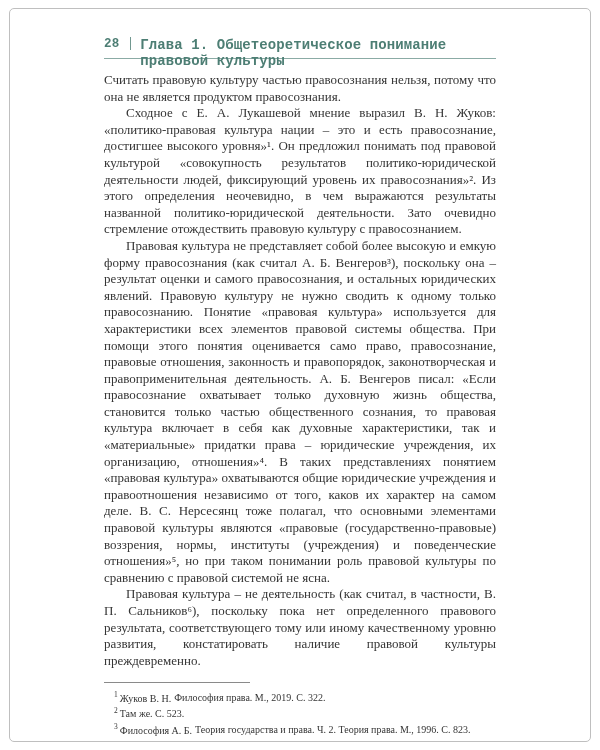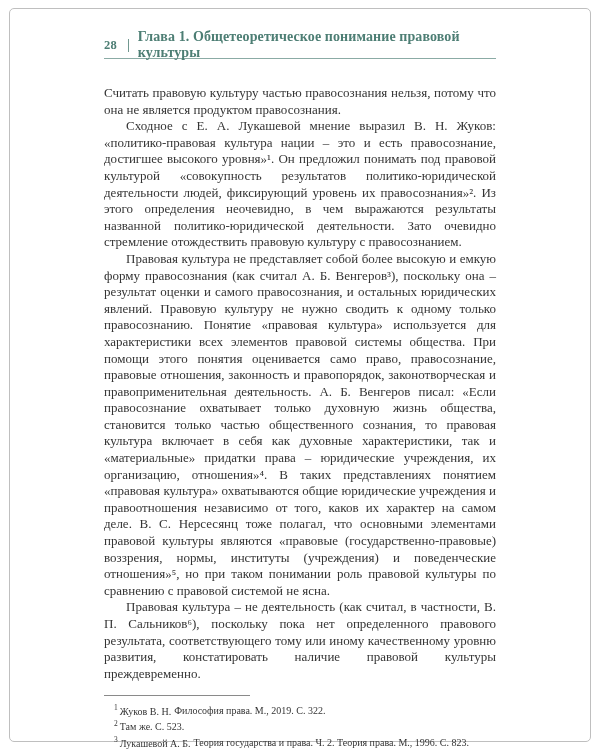--- a/index.html
+++ b/index.html
@@ -20,22 +20,21 @@
     position:absolute;
     left:9px;top:8px;right:9px;bottom:8px;
     border:1px solid var(--page-border);
     border-radius:5px;
     background:#fff;
     box-sizing:border-box;
     padding:28px 94px 0 94px;
   }
   .header{
     display:flex;
-    align-items:center;
-    font-family:Liberation Serif, serif;
+    font-family:Liberation Mono, monospace;
     color:var(--header-accent);
     height:16px;
   }
   .pagenum{
     font-size:12.5px;
     font-weight:bold;
     letter-spacing:.2px;
   }
   .hdivider{
     display:inline-block;
@@ -49,21 +48,21 @@
     font-weight:bold;
     letter-spacing:.1px;
   }
   .header-rule{
     height:1px;
     background:var(--header-accent);
     opacity:.65;
     margin-top:5px;
   }
   .body-text{
-    margin-top:26px;
+    margin-top:13px;
     font-size:13px;
     line-height:16.6px;
     text-align:justify;
     letter-spacing:0;
   }
   .body-text p{
     margin:0;
     text-indent:22px;
   }
   .body-text p:first-child{
@@ -115,21 +114,21 @@
   <div class="footnote-sep"></div>
 
   <div class="footnotes">
     <div class="footnote">
       <sup>1</sup><span class="fn-author">Жуков В. Н.</span><span>Философия права. М., 2019. С. 322.</span>
     </div>
     <div class="footnote">
       <sup>2</sup><span class="fn-author"></span><span>Там же. С. 523.</span>
     </div>
     <div class="footnote">
-      <sup>3</sup><span class="fn-author">Лукашевой А. Б.</span><span>Теория государства и права. Ч. 2. Теория права. М., 1996. С. 823.</span>
+      <sup>3</sup><span class="fn-author">Философия А. Б.</span><span>Теория государства и права. Ч. 2. Теория права. М., 1996. С. 823.</span>
     </div>
     <div class="footnote">
       
     </div>
 
   </div>
 
 </div>
 
 </body></html>

